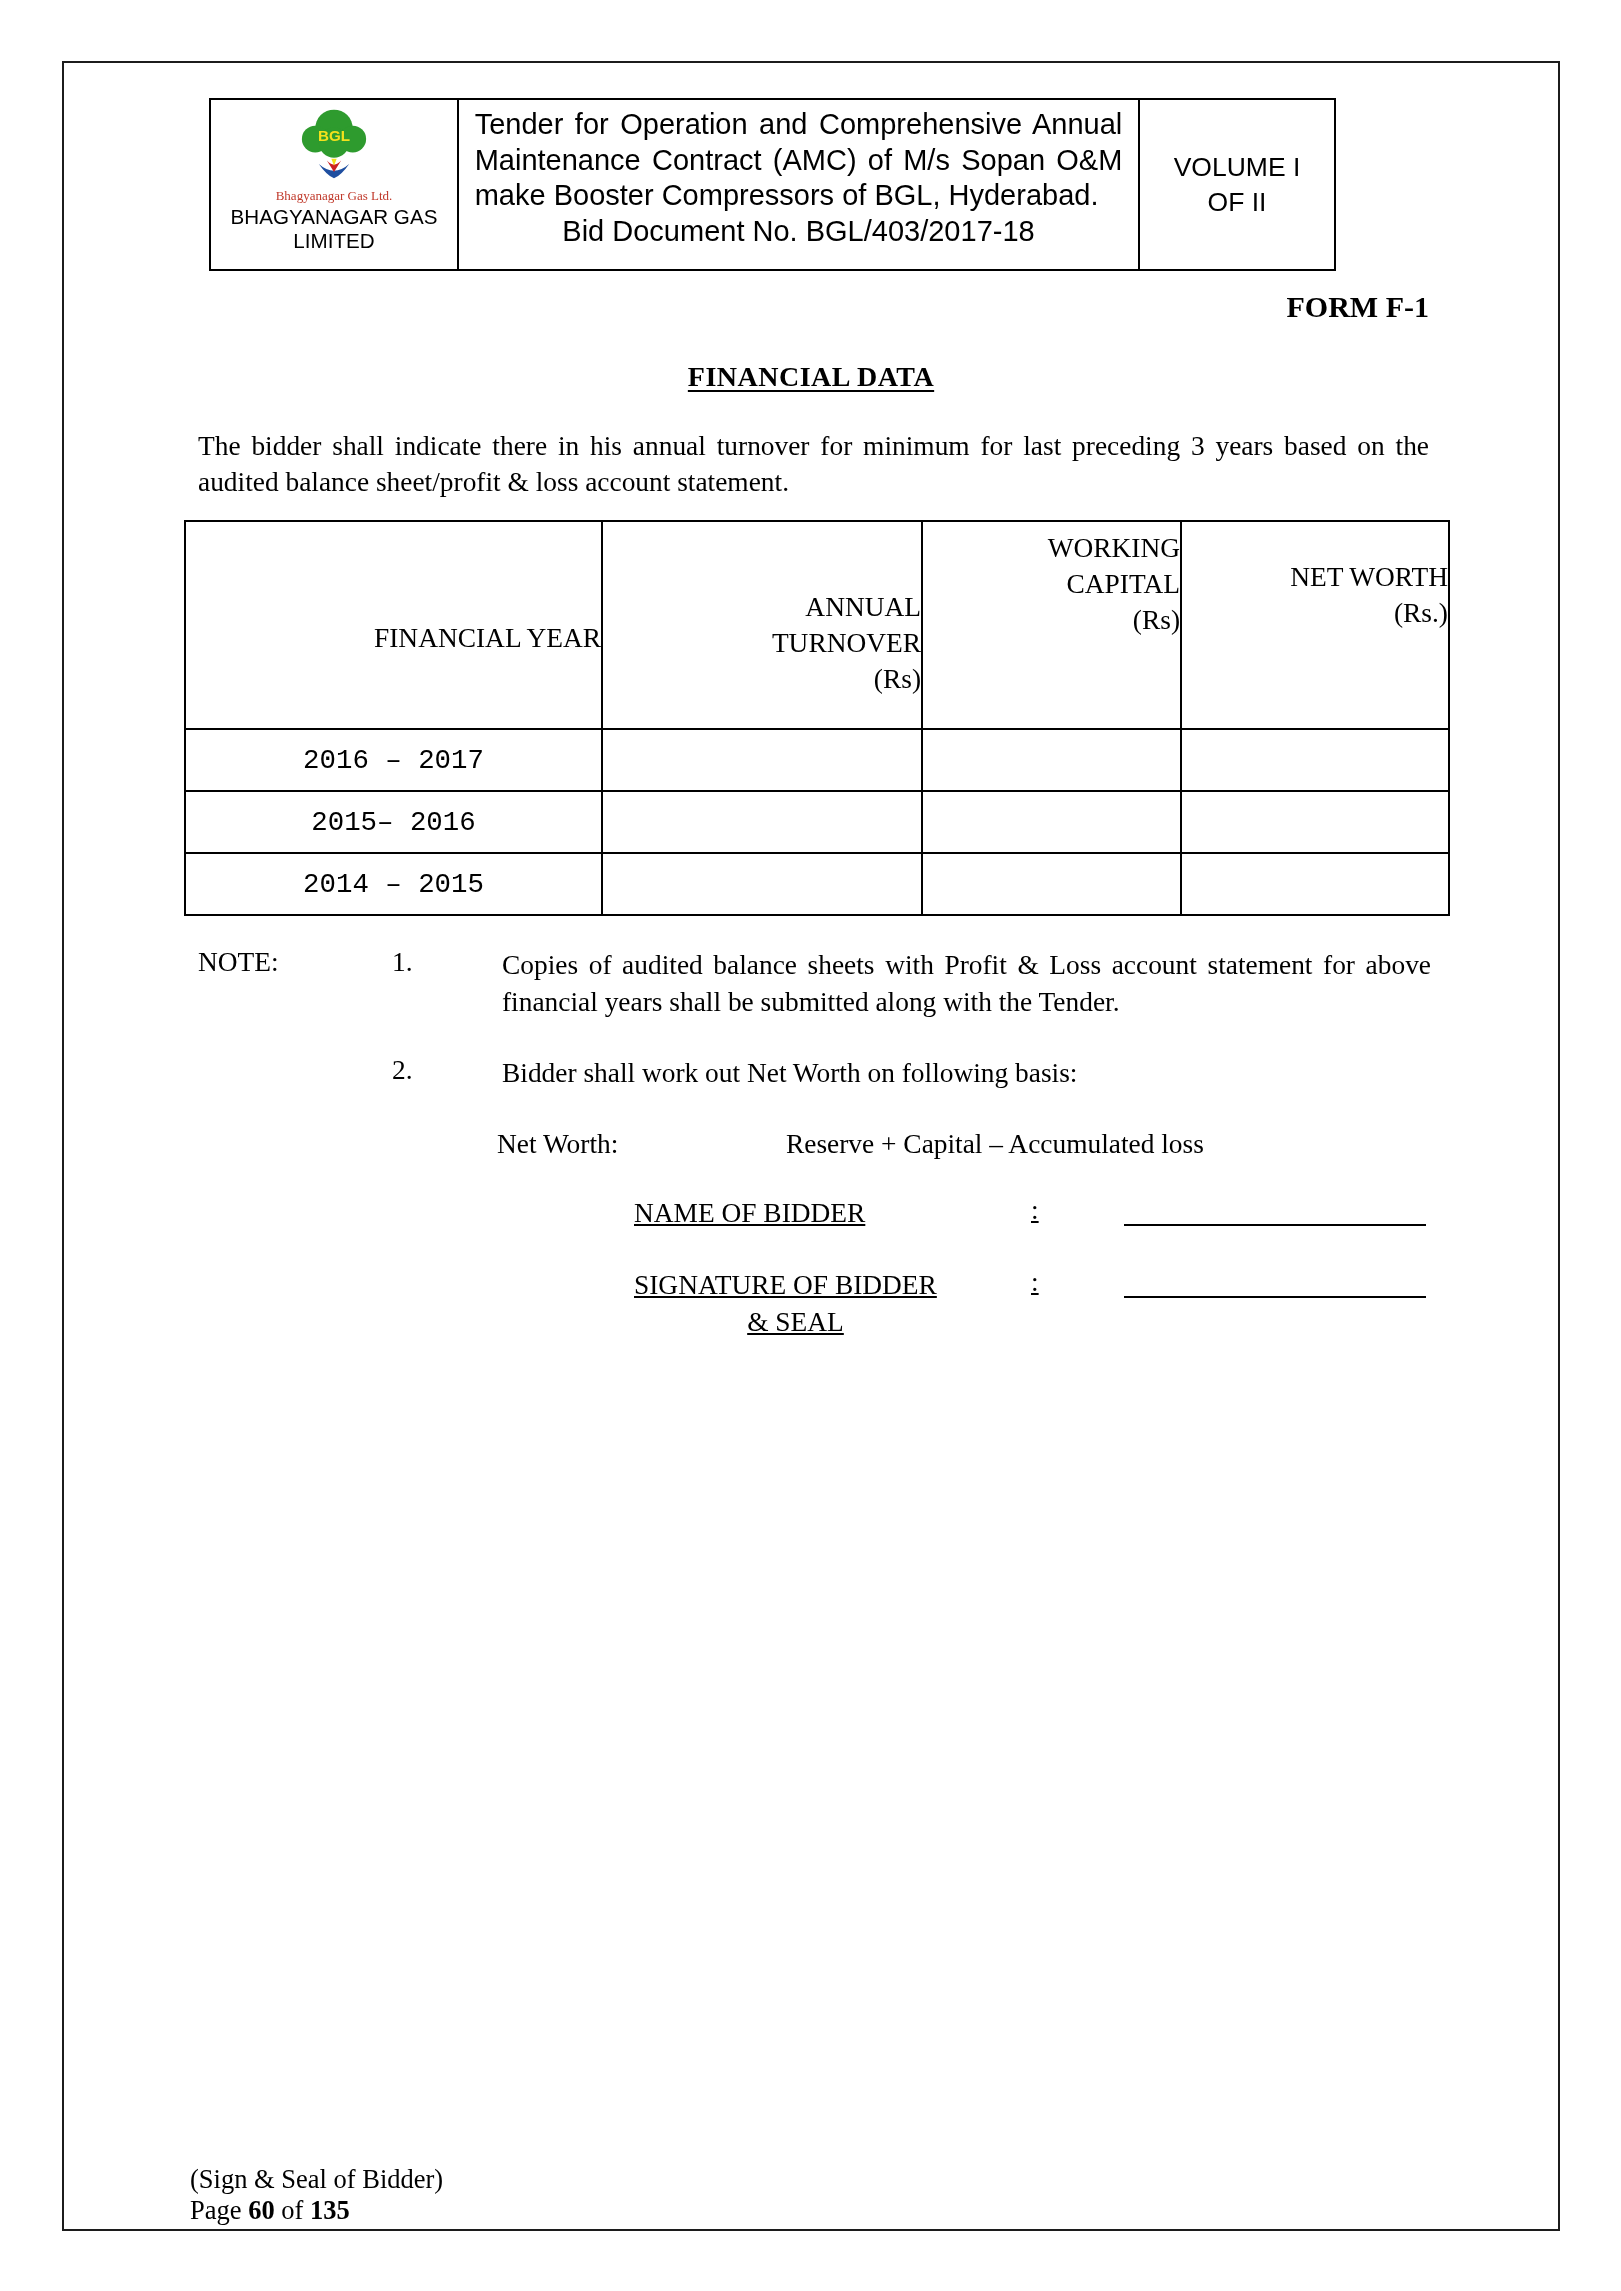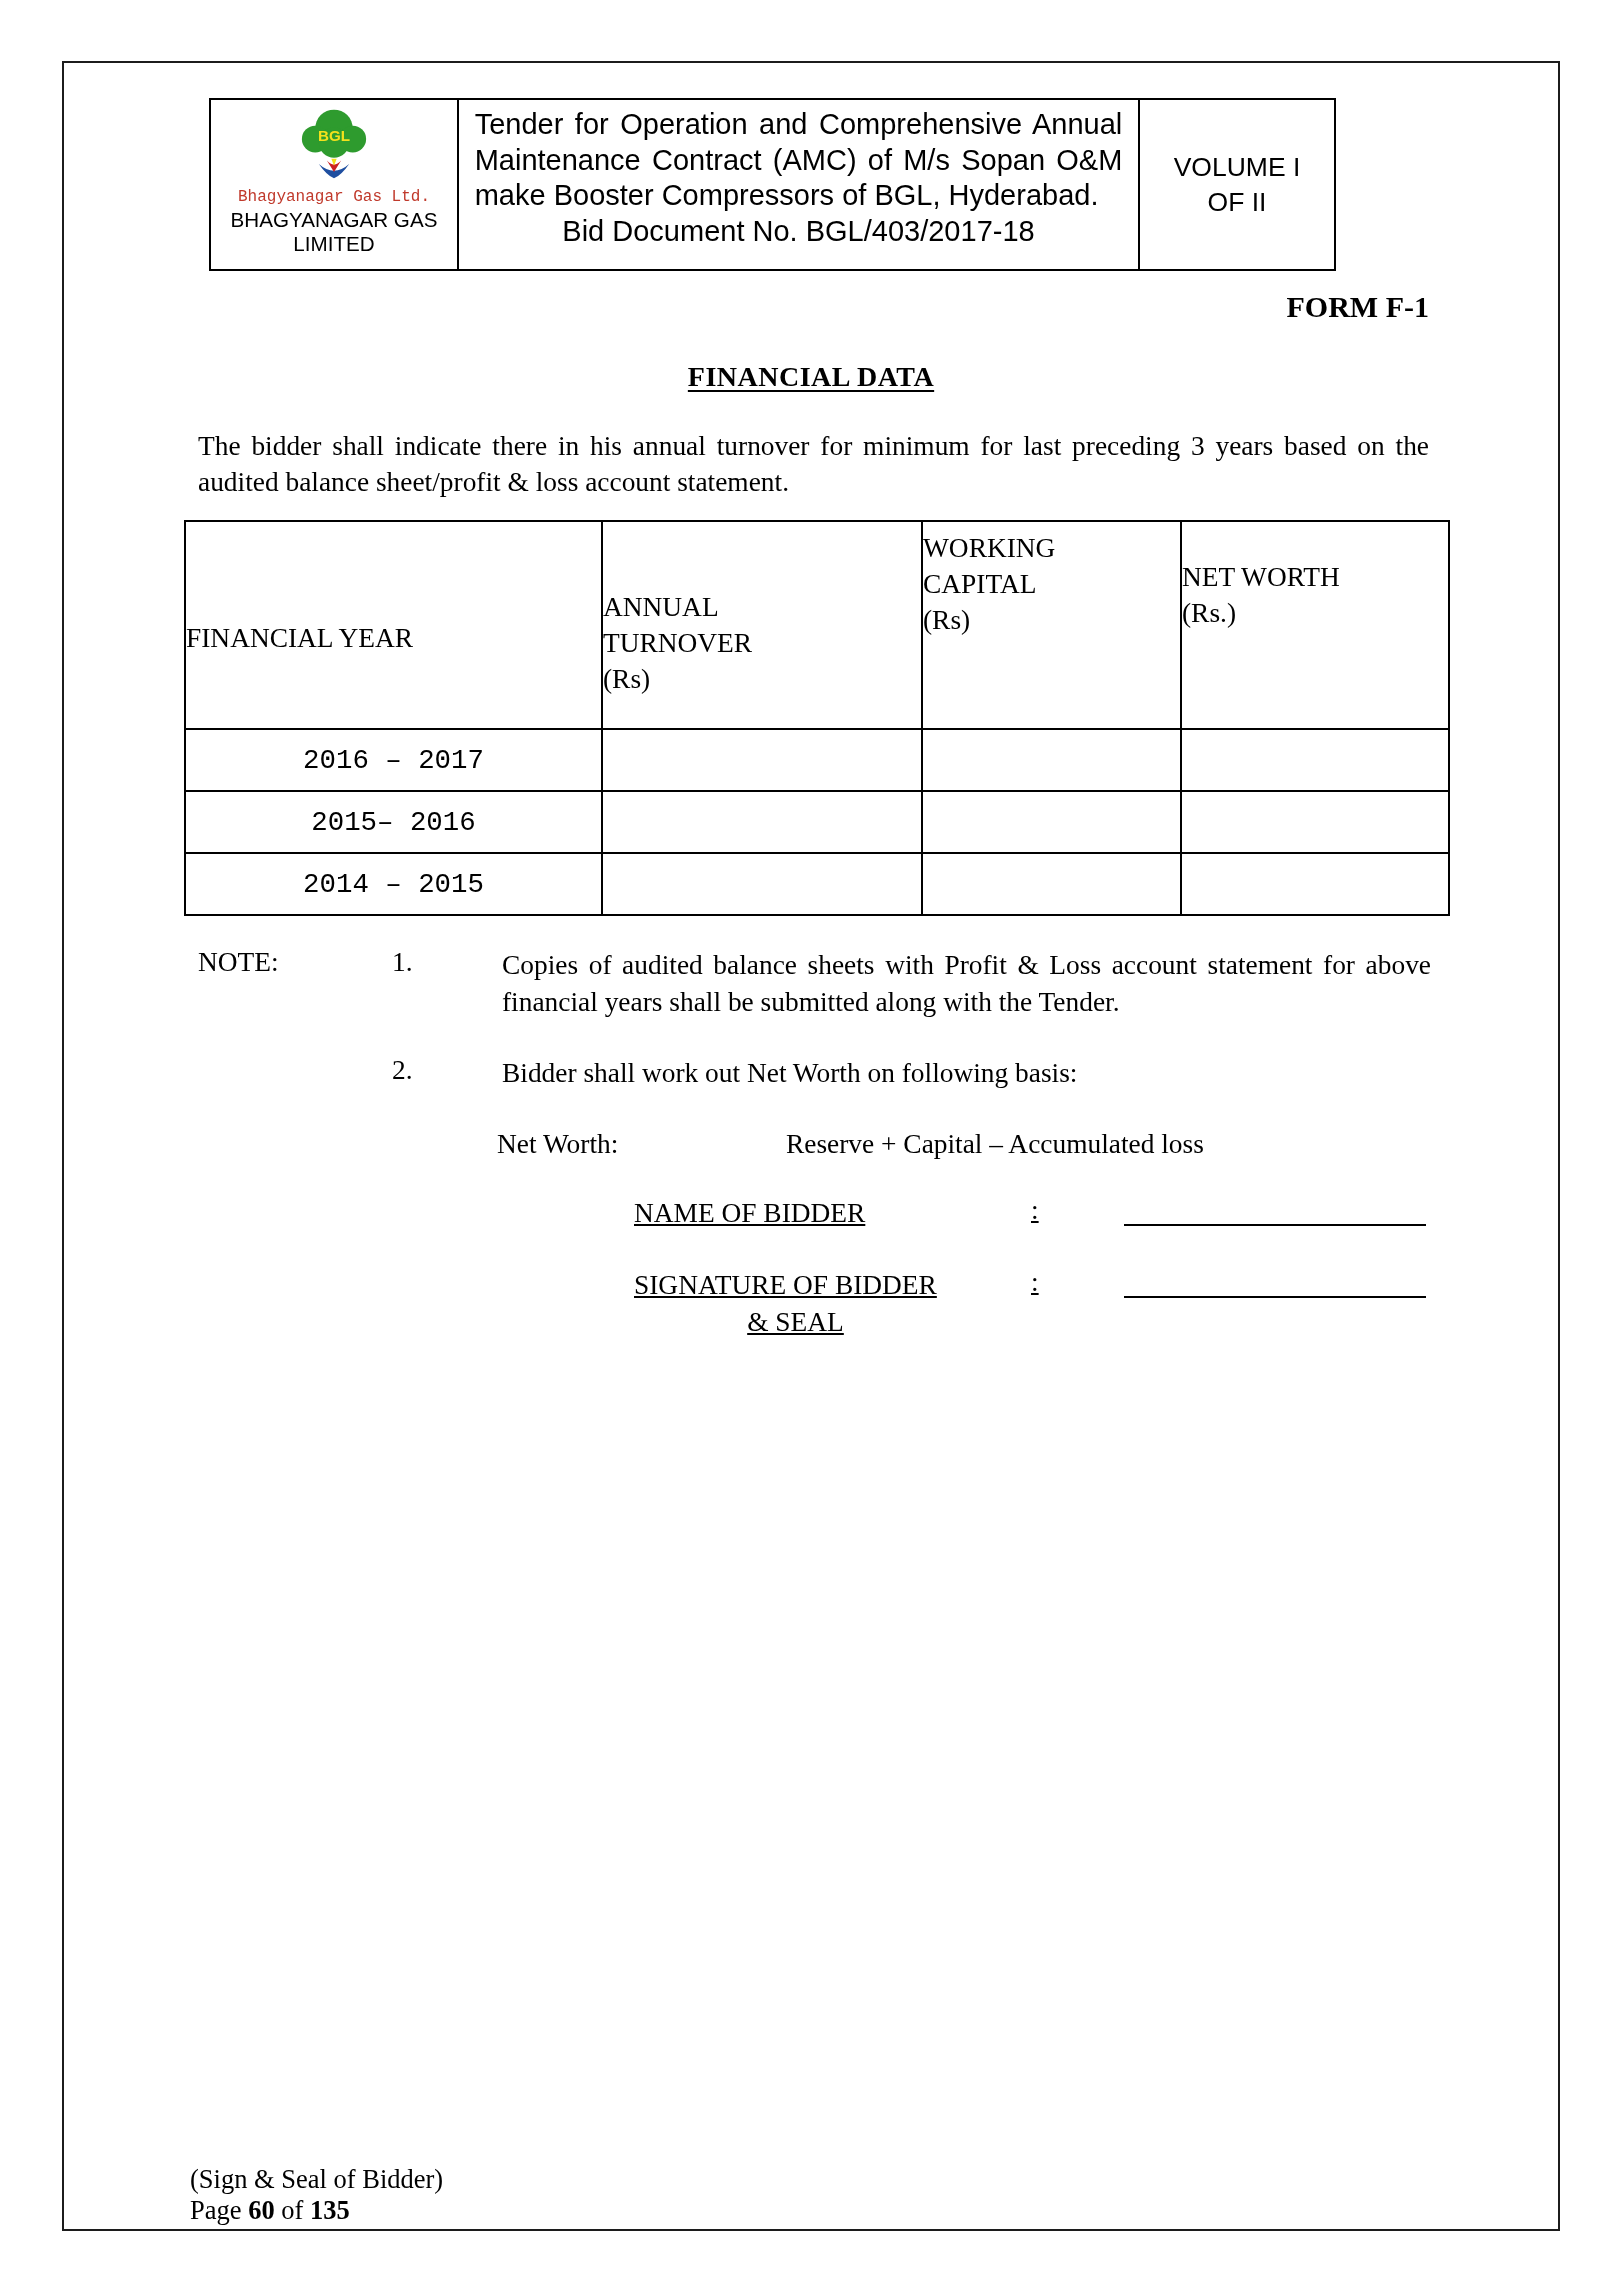--- a/index.html
+++ b/index.html
@@ -27,22 +27,22 @@
     display:grid;
     grid-template-columns:248px 1fr 194px;
   }
   .h-cell { border-right:2px solid #000; }
   .h-cell:last-child { border-right:none; }
   .logo-cell {
     display:flex; flex-direction:column; align-items:center;
     justify-content:flex-start; padding-top:4.9px;
   }
   .logo-tagline {
-    font-family:Liberation Mono, monospace;
-    font-size:16px; color:#c0392b; line-height:1; margin-top:-2px;
+    font-family:Liberation Serif, serif;
+    font-size:13px; color:#c0392b; line-height:1; margin-top:-2px;
   }
   .org-name {
     font-family:"Liberation Sans", sans-serif;
     font-size:20.6px; line-height:1.18; text-align:center; margin-top:2.9px;
   }
   .title-cell {
     padding:6.9px 15.7px 3.9px 15.7px;
     font-family:"Liberation Sans", sans-serif;
     font-size:29px; line-height:1.23;
   }
@@ -76,21 +76,21 @@
 
   
   .fin-table {
     position:absolute; top:457px; left:120px;
     border-collapse:collapse;
     font-size:27.4px;
     table-layout:fixed;
   }
   .fin-table th, .fin-table td { border:2px solid #000; }
   .fin-table th {
-    font-weight:normal; vertical-align:top; text-align:left;
+    font-weight:normal; vertical-align:top; text-align:right;
     white-space:pre-line; line-height:1.32;
   }
   .col-fy { width:417px; }
   .col-at { width:320px; }
   .col-wc { width:259px; }
   .col-nw { width:268px; }
   .th-fy { padding-top:98px; }
   .th-at { padding-top:67px; }
   .th-wc { padding-top:7.8px; }
   .th-nw { padding-top:37px; }

